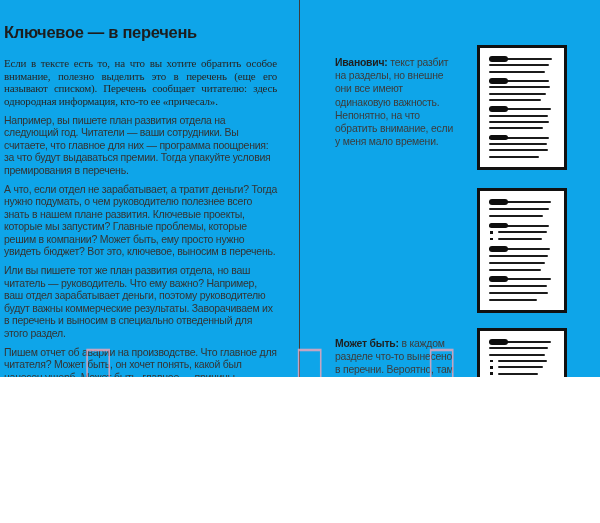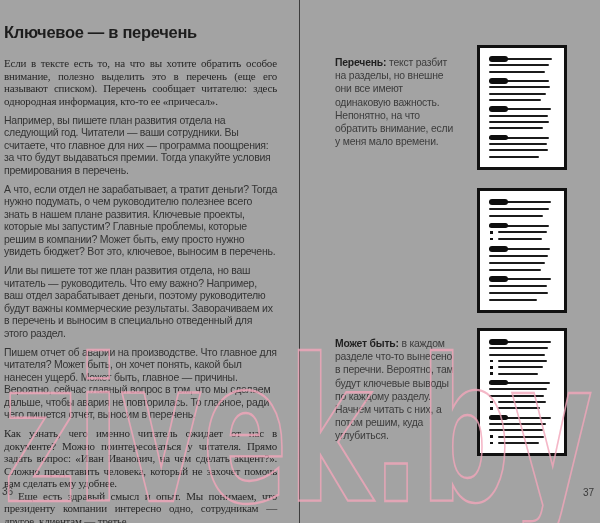--- a/index.html
+++ b/index.html
@@ -1,16 +1,16 @@
 <!DOCTYPE html>
 <html><head>
 <meta charset="utf-8">
 <style>
   html,body{margin:0;padding:0;background:#ffffff;}
-  #spread{position:relative;width:600px;height:523px;background:#a3a3a3;overflow:hidden;
+  #spread{position:relative;width:600px;height:377px;background:#0ea5e9;overflow:hidden;
           font-family:"Liberation Sans",sans-serif;color:#2e2e2e;}
 
   
   .page-left{position:absolute;left:4px;top:0;width:281px;}
   .page-title{font-family:"Liberation Sans",sans-serif;font-weight:bold;font-size:16.5px;
               letter-spacing:-0.3px;color:#1d1d1d;margin:23px 0 15px 0;}
   .para{margin:0 8px 7px 0;}
   .para.serif{font-family:"Liberation Serif",serif;font-size:11px;line-height:12.5px;
               letter-spacing:-0.2px;text-align:justify;color:#272727;}
   .para.sans{font-family:"Liberation Sans",sans-serif;font-size:10.5px;line-height:12.4px;
@@ -65,21 +65,21 @@
     <div class="para sans">А что, если отдел не зарабатывает, а тратит деньги? Тогда нужно подумать, о чем руководителю полезнее всего знать в нашем плане развития. Ключевые проекты, которые мы запустим? Главные проблемы, которые решим в компании? Может быть, ему просто нужно увидеть бюджет? Вот это, ключевое, выносим в перечень.</div>
     <div class="para sans">Или вы пишете тот же план развития отдела, но ваш читатель — руководитель. Что ему важно? Например, ваш отдел зарабатывает деньги, поэтому руководителю будут важны коммерческие результаты. Заворачиваем их в перечень и выносим в специально отведенный для этого раздел.</div>
     <div class="para sans">Пишем отчет об аварии на производстве. Что главное для читателя? Может быть, он хочет понять, какой был нанесен ущерб. Может быть, главное — причины. Вероятно, сейчас главный вопрос в том, что мы сделаем дальше, чтобы авария не повторилась. То главное, ради чего пишется отчет, выносим в перечень.</div>
     <div class="para serif last">Как узнать, чего именно читатель ожидает от нас в документе? Можно поинтересоваться у читателя. Прямо задать вопрос: «Иван Иванович, на чем сделать акцент?». Сложно представить человека, который не захочет помочь вам сделать ему удобнее.</div>
     <div class="para serif indent">Еще есть здравый смысл и опыт. Мы понимаем, что президенту компании интересно одно, сотрудникам — другое, клиентам — третье.</div>
   </div>
 
   <div class="divider"></div>
 
   <div class="annotation" id="annotation-1">
-    <span class="lead">Перечень:</span>
+    <span class="lead">Иванович:</span>
     <span>текст разбит на разделы, но внешне они все имеют одинаковую важность. Непонятно, на что обратить внимание, если у меня мало времени.</span>
   </div>
   <div class="annotation" id="annotation-3">
     <span class="lead">Может быть:</span>
     <span>в каждом разделе что-то вынесено в перечни. Вероятно, там будут ключевые выводы по каждому разделу. Начнем читать с них, а потом решим, куда углубиться.</span>
   </div>
 
   <div class="thumb" id="thumb-1">
       <div class="trow head">
         <div class="tline" style="width: 94%;"></div>

